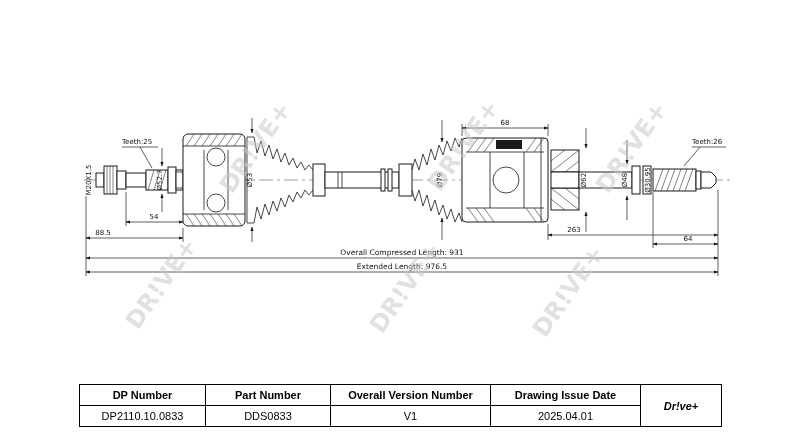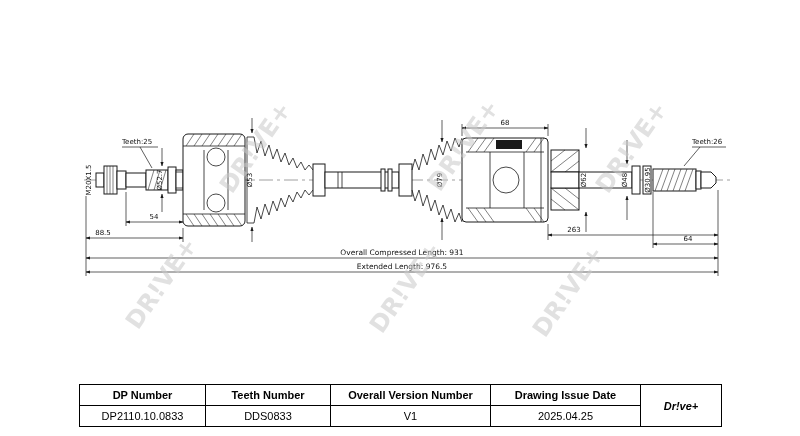--- a/index.html
+++ b/index.html
@@ -176,27 +176,27 @@
     <colgroup>
       <col style="width:126px">
         <col style="width:125px">
         <col style="width:160px">
       <col style="width:150px">
         <col style="width:81px">
     </colgroup>
     <tbody>
         <tr>
       <th>DP Number</th>
-      <th>Teeth Number</th>
+      <th>Part Number</th>
       <th>Overall Version Number</th>
       <th>Drawing Issue Date</th>
       <td class="logo-cell" rowspan="2">Dr!ve+</td>
     </tr>
     <tr>
       <td>DP2110.10.0833</td>
       <td>DDS0833</td>
       <td>V1</td>
-      <td>2025.04.25</td>
+      <td>2025.04.01</td>
     </tr>
   </tbody>
     </table>
 
 </div>
 
 </body></html>

